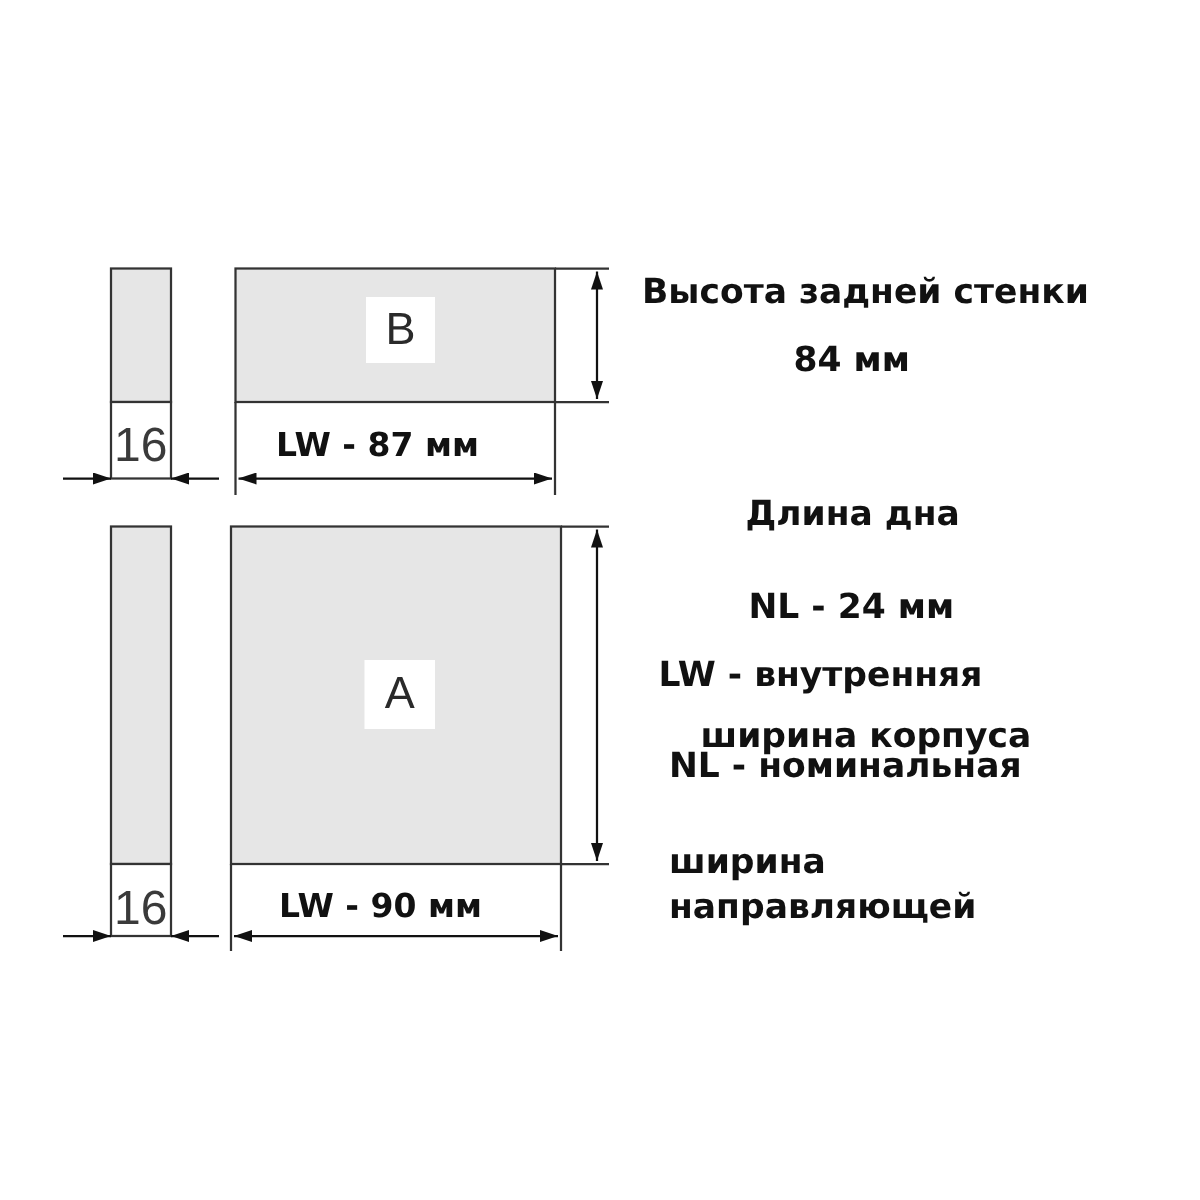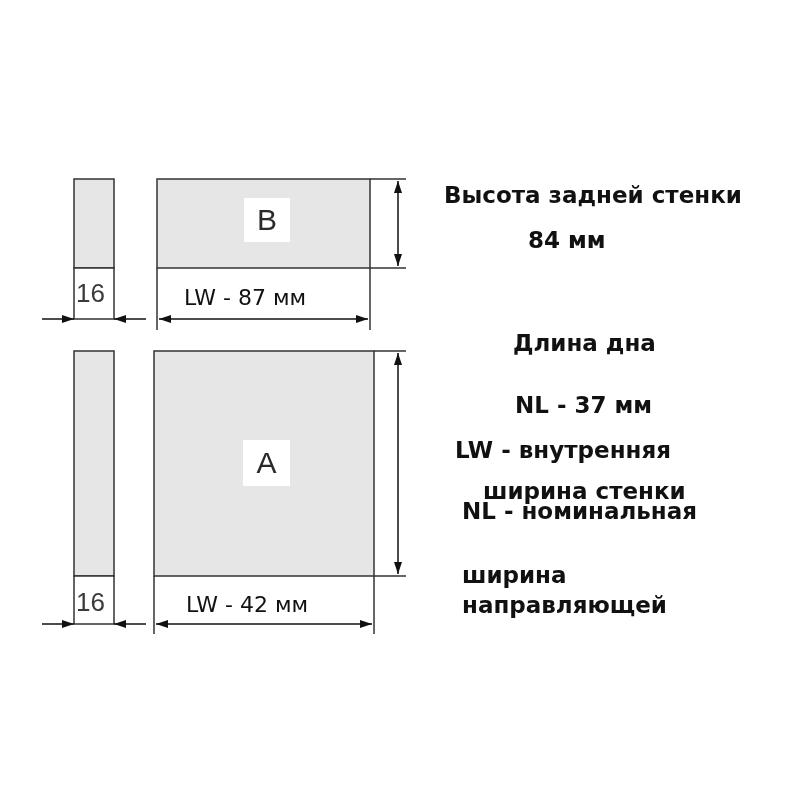--- a/index.html
+++ b/index.html
@@ -1,22 +1,22 @@
 <!DOCTYPE html>
 <html><head>
   <meta charset="utf-8">
   <style>
     html, body { margin: 0; padding: 0; background: #ffffff; }
     body { width: 800px; height: 800px; position: relative; overflow: hidden; font-family: "DejaVu Sans", sans-serif; }
     svg.drawing { position: absolute; left: 0; top: 0; }
     .lbl-box { position: absolute; background: #ffffff; display: flex; align-items: center; justify-content: center;
                font-family: "Liberation Sans", sans-serif; font-size: 30px; color: #2a2a2a; }
-    .thick-label { position: absolute; font-family: "Liberation Sans", sans-serif; font-size: 26px; color: #3a3a3a; }
-    .dim-text { position: absolute; font-family: "DejaVu Sans", sans-serif; font-weight: normal; font-size: 22px; color: #111; white-space: nowrap; }
-    .note { position: absolute; font-family: "DejaVu Sans", sans-serif; font-weight: bold; font-size: 23px; color: #111; white-space: nowrap; margin-left: 16px; }
+    .thick-label { position: absolute; font-family: "Liberation Sans", sans-serif; font-size: 32px; color: #3a3a3a; }
+    .dim-text { position: absolute; font-family: "DejaVu Sans", sans-serif; font-weight: bold; font-size: 22px; color: #111; white-space: nowrap; }
+    .note { position: absolute; font-family: "DejaVu Sans", sans-serif; font-weight: bold; font-size: 23px; color: #111; white-space: nowrap; }
   </style>
 </head>
 <body>
 
 <svg class="drawing" width="800" height="800" viewBox="0 0 800 800">
   <defs>
     <marker id="arr" viewBox="0 0 12 8" refX="12" refY="4" markerWidth="12" markerHeight="8" orient="auto-start-reverse" markerUnits="userSpaceOnUse">
       <path d="M0,0 L12,4 L0,8 Z" fill="#111"></path>
     </marker>
   </defs>
@@ -63,26 +63,26 @@
 <div class="lbl-box" style="left:244px; top:198px; width:46px; height:44px;">
   <span>B</span>
 </div>
 <div class="thick-label" style="left:76px; top:278px;">16</div>
 <div class="dim-text" style="left:184px; top:285px;">LW - 87 мм</div>
 
 <div class="lbl-box" style="left:243px; top:440px; width:47px; height:46px;">
   <span>A</span>
 </div>
 <div class="thick-label" style="left:76px; top:587px;">16</div>
-<div class="dim-text" style="left:186px; top:592px;">LW - 42 мм</div>
+<div class="dim-text" style="left:186px; top:592px;">LW - 90 мм</div>
 
 <div class="note" style="left:428px; top:182px;">Высота задней стенки</div>
-<div class="note" style="left:512px; top:227px;">84 мм</div>
+<div class="note" style="left:529px; top:227px;">84 мм</div>
 
 <div class="note" style="left:497px; top:330px;">Длина дна</div>
-<div class="note" style="left:499px; top:392px;">NL - 37 мм</div>
+<div class="note" style="left:499px; top:392px;">NL - 24 мм</div>
 
 <div class="note" style="left:439px; top:437px;">LW - внутренняя</div>
-<div class="note" style="left:467px; top:478px;">ширина стенки</div>
+<div class="note" style="left:467px; top:478px;">ширина корпуса</div>
 
 <div class="note" style="left:446px; top:498px;">NL - номинальная</div>
 <div class="note" style="left:446px; top:562px;">ширина</div>
 <div class="note" style="left:446px; top:592px;">направляющей</div>
 
 </body></html>

